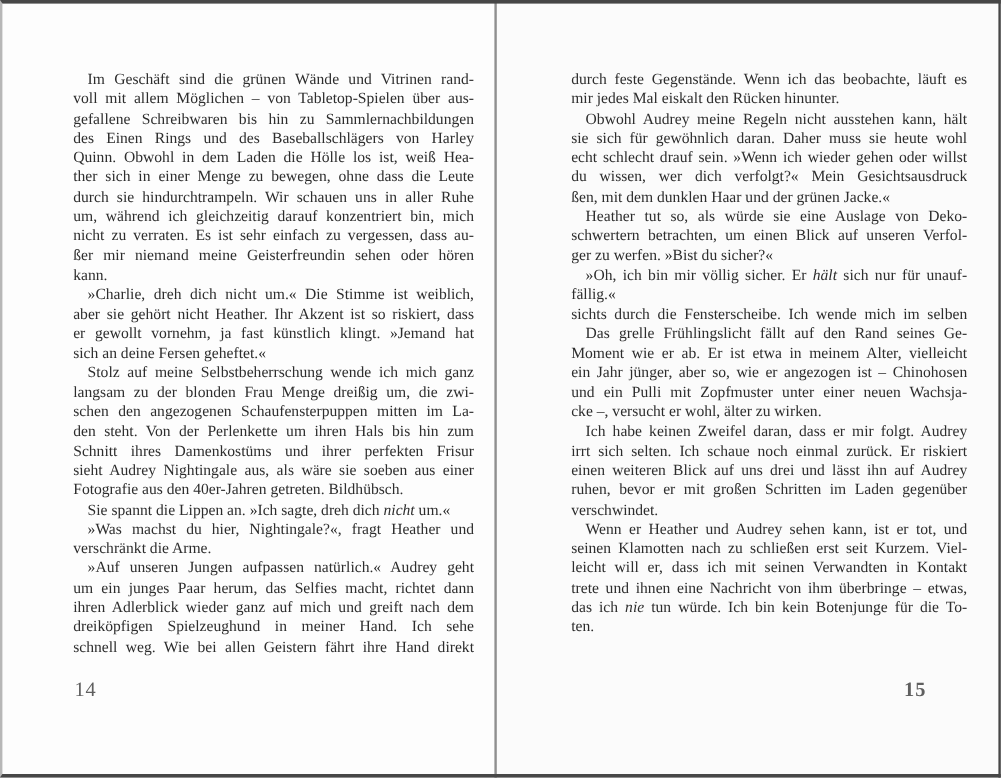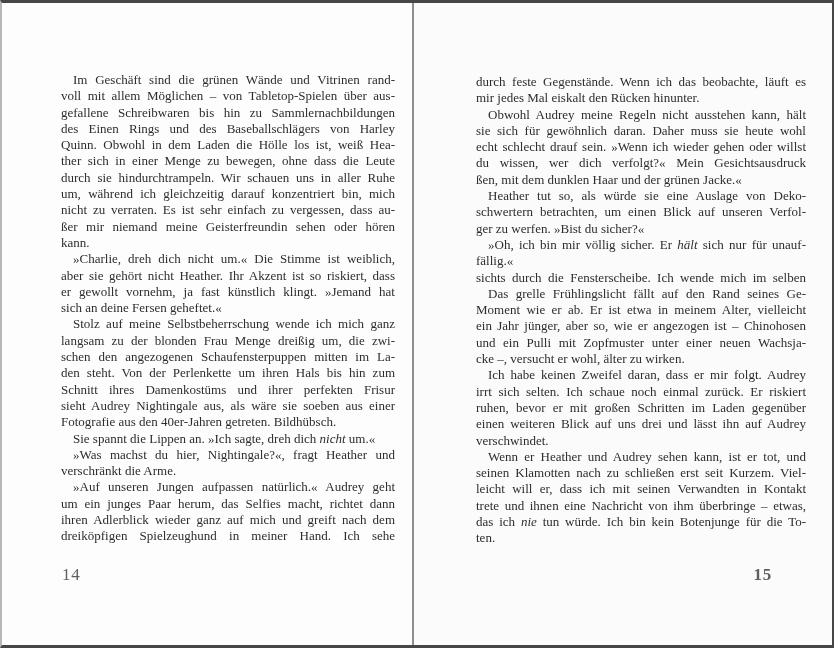--- a/index.html
+++ b/index.html
@@ -27,22 +27,22 @@
     border-right:2px solid var(--border-dark);
   }
   .gutter{
     position:absolute;left:412px;top:0;bottom:0;width:2px;
     background:var(--gutter);
   }
   .textblock{
     position:absolute;top:58px;
     font-size:13px;line-height:16.3px;color:var(--ink);
   }
-  .textblock.tb-left{left:61px;width:334px;margin-top:14px;}
-  .textblock.tb-right{left:476px;width:330px;margin-top:16px;}
+  .textblock.tb-left{left:61px;width:334px;}
+  .textblock.tb-right{left:476px;width:330px;}
   .line{
     height:16.3px;overflow:hidden;
     text-align:justify;text-align-last:justify;
   }
   .line.last{text-align-last:left;}
   .line.indent{text-indent:12px;}
   .folio{
     position:absolute;top:565px;font-size:17px;color:var(--folio);
     letter-spacing:0.8px;
   }
@@ -79,20 +79,21 @@
       <div class="line">Schnitt ihres Damenkostüms und ihrer perfekten Frisur</div>
       <div class="line">sieht Audrey Nightingale aus, als wäre sie soeben aus einer</div>
       <div class="line last">Fotografie aus den 40er-Jahren getreten. Bildhübsch.</div>
       <div class="line indent last">Sie spannt die Lippen an. »Ich sagte, dreh dich <i>nicht</i> um.«</div>
       <div class="line indent">»Was machst du hier, Nightingale?«, fragt Heather und</div>
       <div class="line last">verschränkt die Arme.</div>
       <div class="line indent">»Auf unseren Jungen aufpassen natürlich.« Audrey geht</div>
       <div class="line">um ein junges Paar herum, das Selfies macht, richtet dann</div>
       <div class="line">ihren Adlerblick wieder ganz auf mich und greift nach dem</div>
       <div class="line">dreiköpfigen Spielzeughund in meiner Hand. Ich sehe</div>
+      <div class="line">schnell weg. Wie bei allen Geistern fährt ihre Hand direkt</div>
     </div>
   <div class="textblock tb-right">
       <div class="line">durch feste Gegenstände. Wenn ich das beobachte, läuft es</div>
       <div class="line last">mir jedes Mal eiskalt den Rücken hinunter.</div>
       <div class="line indent">Obwohl Audrey meine Regeln nicht ausstehen kann, hält</div>
       <div class="line">sie sich für gewöhnlich daran. Daher muss sie heute wohl</div>
       <div class="line">echt schlecht drauf sein. »Wenn ich wieder gehen oder willst</div>
       <div class="line">du wissen, wer dich verfolgt?« Mein Gesichtsausdruck</div>
       <div class="line last">ßen, mit dem dunklen Haar und der grünen Jacke.«</div>
       <div class="line indent">Heather tut so, als würde sie eine Auslage von Deko-</div>
@@ -101,22 +102,22 @@
       <div class="line indent">»Oh, ich bin mir völlig sicher. Er <i>hält</i> sich nur für unauf-</div>
       <div class="line last">fällig.«</div>
       <div class="line">sichts durch die Fensterscheibe. Ich wende mich im selben</div>
       <div class="line indent">Das grelle Frühlingslicht fällt auf den Rand seines Ge-</div>
       <div class="line">Moment wie er ab. Er ist etwa in meinem Alter, vielleicht</div>
       <div class="line">ein Jahr jünger, aber so, wie er angezogen ist – Chinohosen</div>
       <div class="line">und ein Pulli mit Zopfmuster unter einer neuen Wachsja-</div>
       <div class="line last">cke –, versucht er wohl, älter zu wirken.</div>
       <div class="line indent">Ich habe keinen Zweifel daran, dass er mir folgt. Audrey</div>
       <div class="line">irrt sich selten. Ich schaue noch einmal zurück. Er riskiert</div>
+      <div class="line">einen weiteren Blick auf uns drei und lässt ihn auf Audrey</div>
       <div class="line">ruhen, bevor er mit großen Schritten im Laden gegenüber</div>
-      <div class="line">einen weiteren Blick auf uns drei und lässt ihn auf Audrey</div>
       <div class="line last">verschwindet.</div>
       <div class="line indent">Wenn er Heather und Audrey sehen kann, ist er tot, und</div>
       <div class="line">seinen Klamotten nach zu schließen erst seit Kurzem. Viel-</div>
       <div class="line">leicht will er, dass ich mit seinen Verwandten in Kontakt</div>
       <div class="line">trete und ihnen eine Nachricht von ihm überbringe – etwas,</div>
       <div class="line">das ich <i>nie</i> tun würde. Ich bin kein Botenjunge für die To-</div>
       <div class="line last">ten.</div>
     </div>
 
   <div class="folio fl">14</div>

